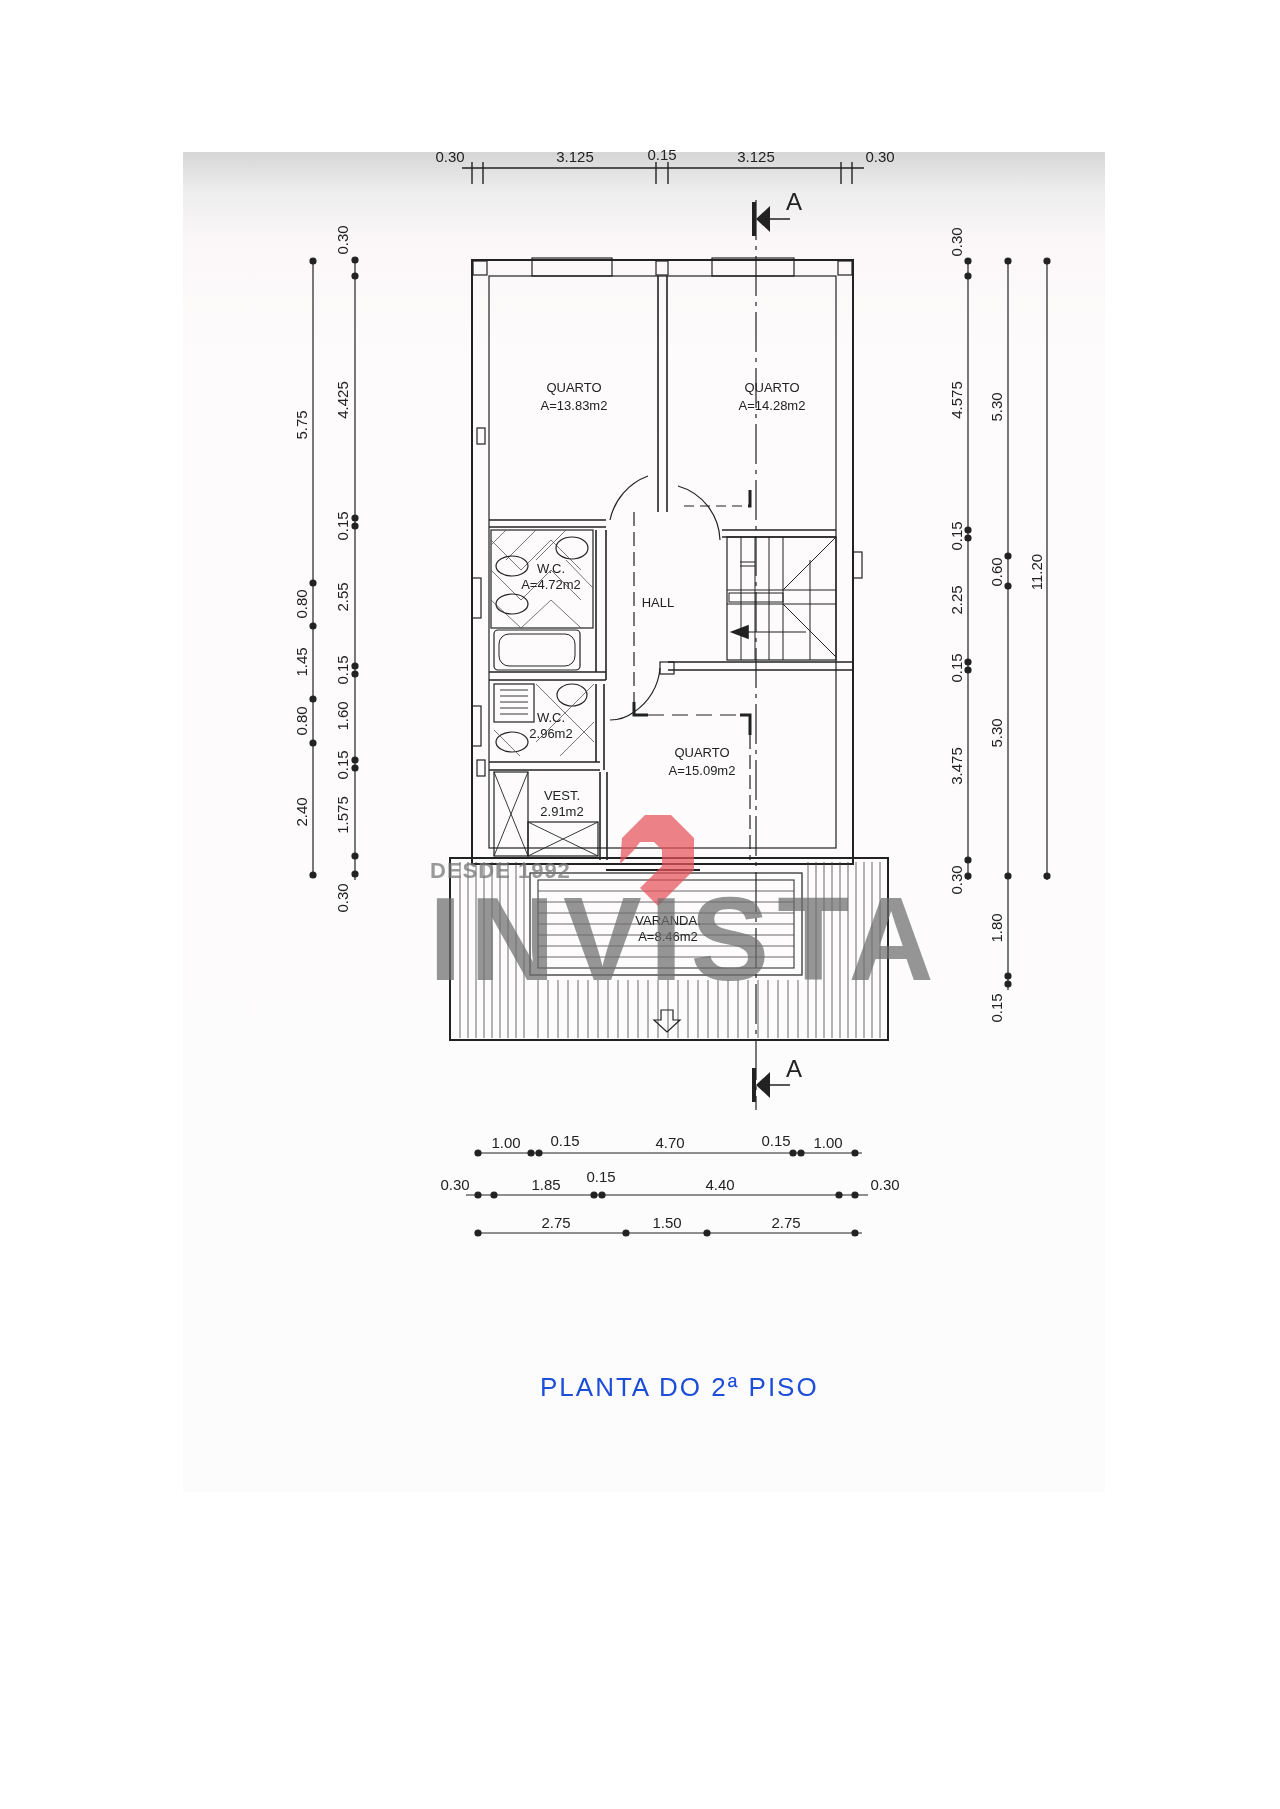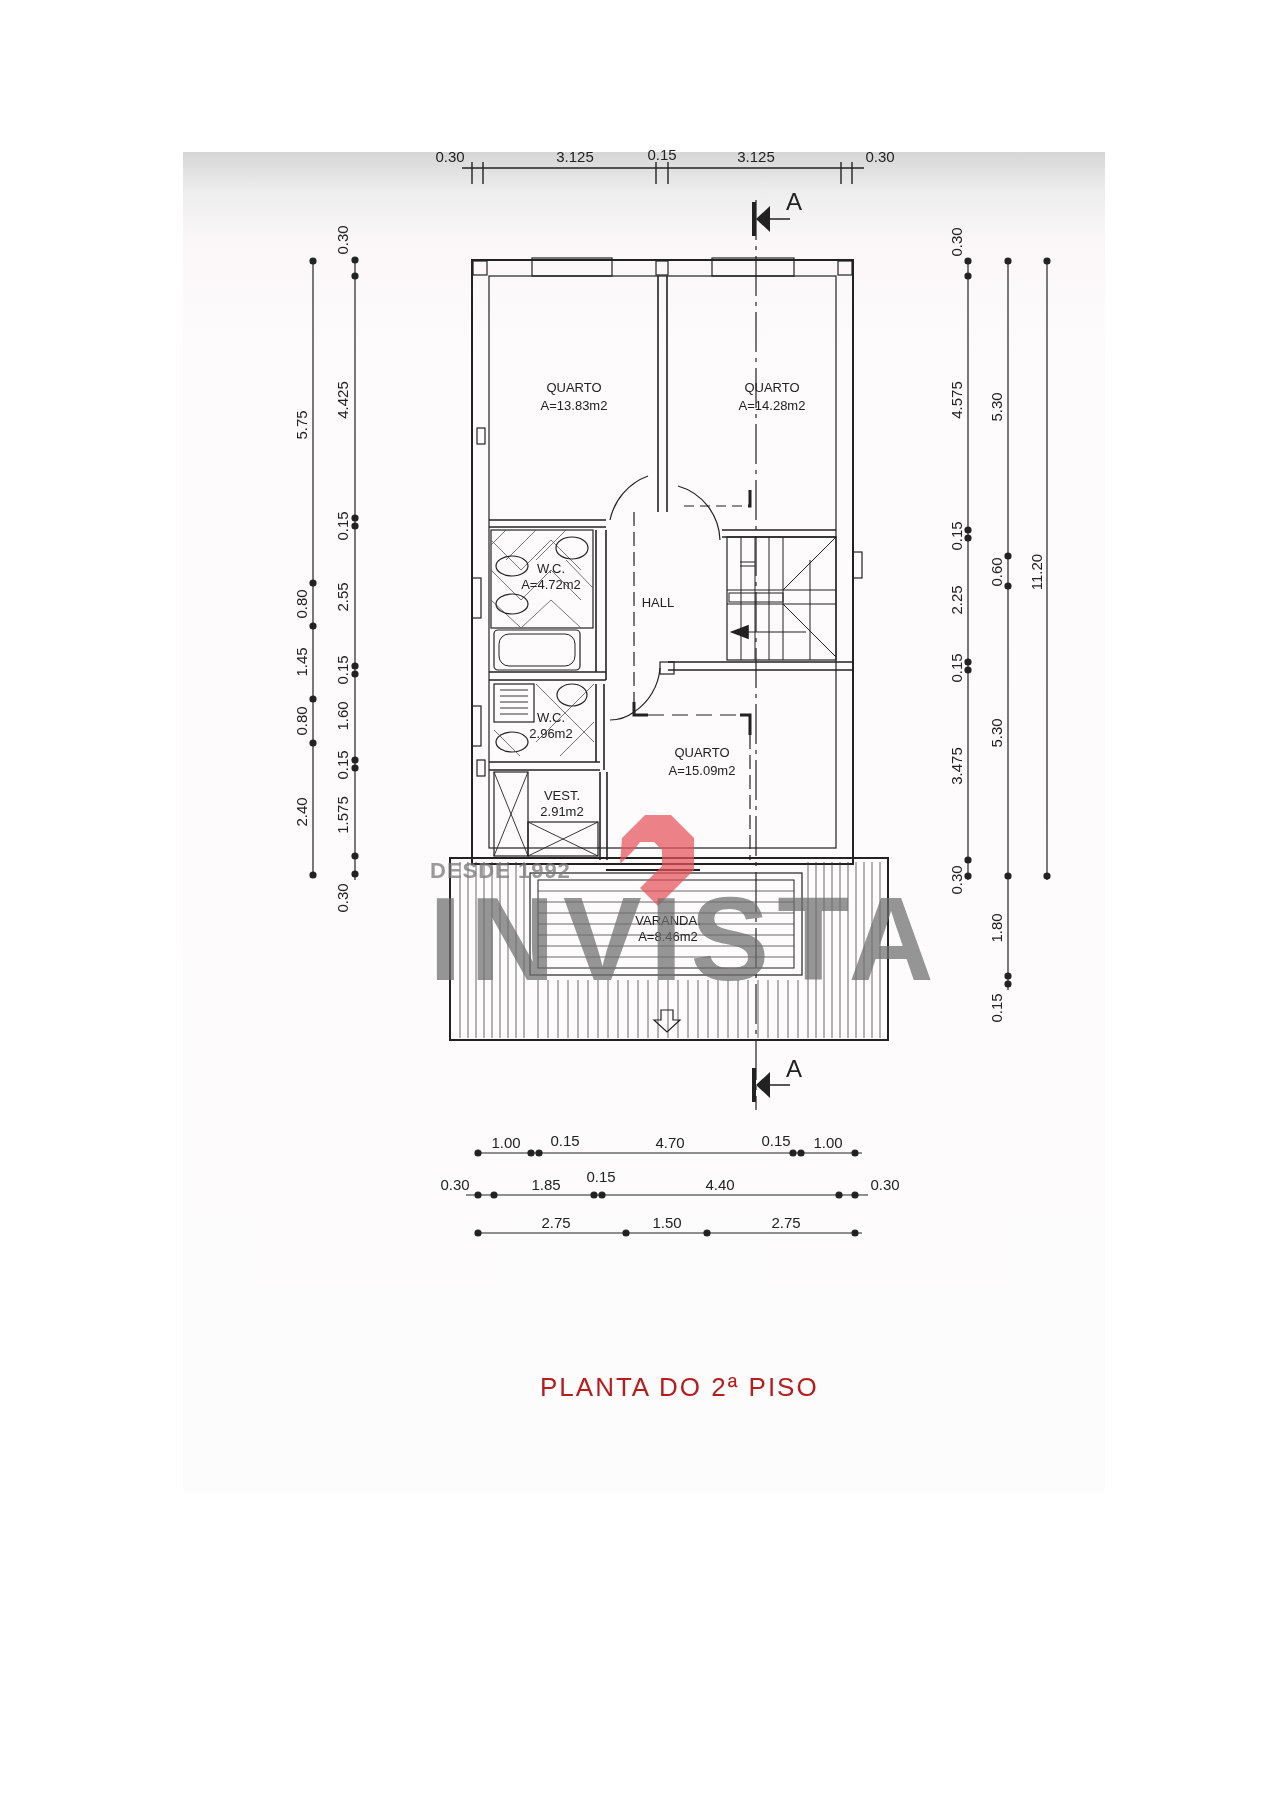--- a/index.html
+++ b/index.html
@@ -1,21 +1,21 @@
 <!DOCTYPE html>
 <html><head>
 <meta charset="utf-8">
 <style>
   html,body{margin:0;padding:0;background:#ffffff;}
   body{width:1280px;height:1809px;position:relative;overflow:hidden;font-family:"Liberation Sans",sans-serif;}
   .paper{position:absolute;left:183px;top:152px;width:922px;height:1340px;
     background:linear-gradient(#d6d6d6 0px,#eeeeee 40px,#fbf7f8 90px,#fdfbfb 200px,#fdfcfc 100%);}
   svg.plan{position:absolute;left:0;top:0;}
   .t{font-family:"Liberation Sans",sans-serif;fill:#222;}
-  .title{position:absolute;left:540px;top:1372px;font-size:26px;letter-spacing:2px;color:#b91c1c;}
+  .title{position:absolute;left:540px;top:1372px;font-size:26px;letter-spacing:2px;color:#1d4ed8;}
   .wm-since{position:absolute;left:430px;top:858px;font-size:22px;font-weight:bold;color:rgba(120,120,120,0.75);letter-spacing:1px;}
   .wm-brand{position:absolute;left:414px;top:880px;font-size:118px;font-weight:bold;color:rgba(110,110,110,0.72);letter-spacing:8px;line-height:1;margin-left:15px;}
 </style>
 </head>
 <body>
 
 <div class="paper"></div>
 
 <svg class="plan" width="1280" height="1809" viewBox="0 0 1280 1809">
   <g stroke="#222" fill="none" stroke-width="1.6">

